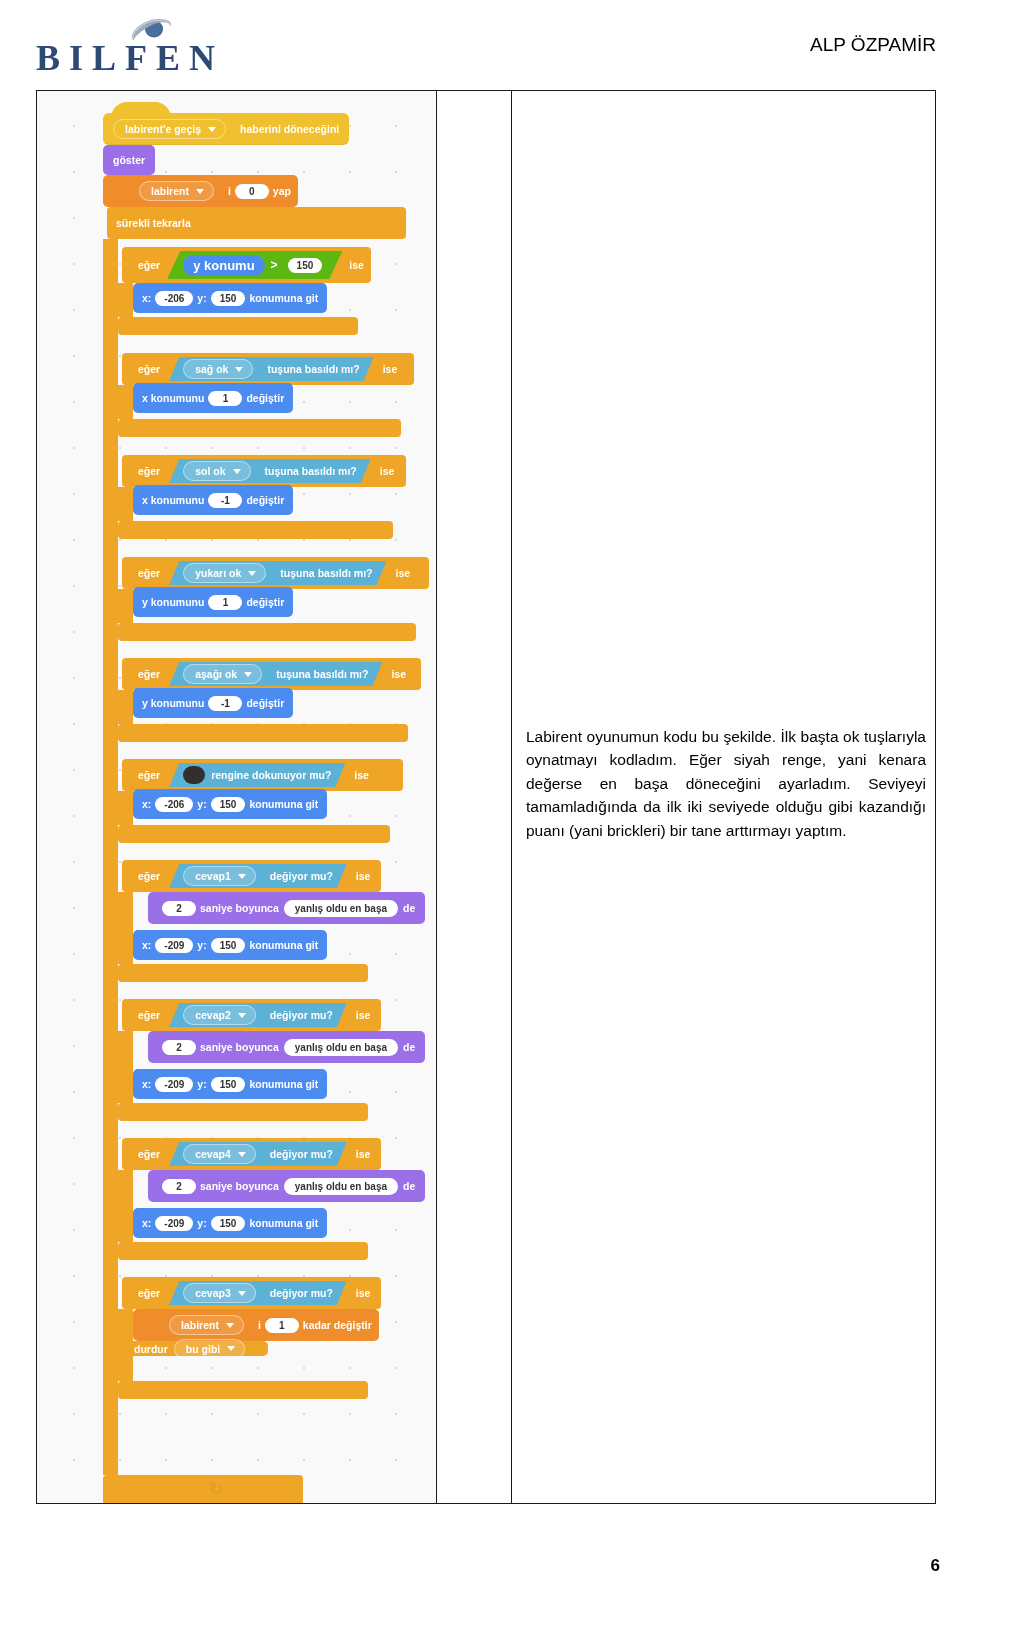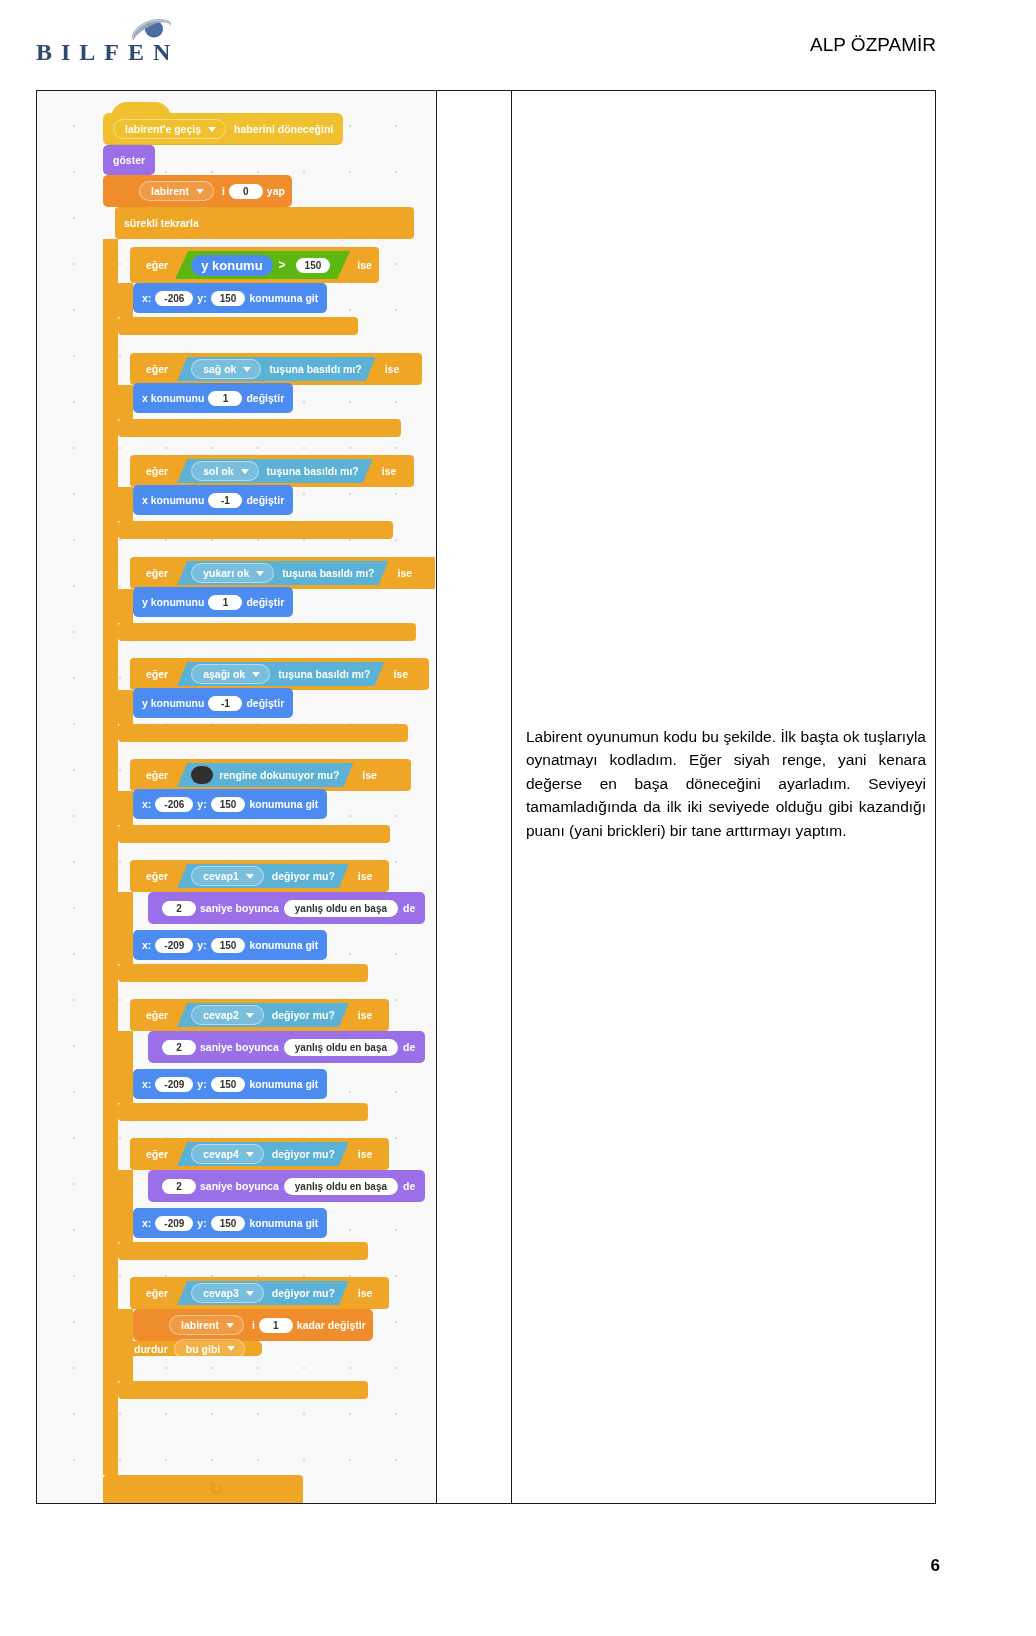--- a/index.html
+++ b/index.html
@@ -20,21 +20,21 @@
   #logo-wrap {
     position: absolute; left: 36px; top: 18px;
     width: 260px; height: 56px;
   }
   #planet {
     position: absolute; left: 92px; top: 0px; width: 46px; height: 26px;
   }
   #logo-text {
     position: absolute; left: 0; top: 22px;
     font-family: "Liberation Serif", serif;
-    font-size: 24px; font-weight: bold; letter-spacing: 9px;
+    font-size: 36px; font-weight: bold; letter-spacing: 9px;
     color: #2d4a74;
     line-height: 1;
   }
   #student-name {
     position: absolute; right: 100px; top: 34px;
     font-size: 19px; color: #000;
   }
 
   
   #table {
@@ -128,21 +128,21 @@
     font-size: 10px;
     font-weight: bold;
     margin: 0 5px;
   }
   
   .dd {
     border-radius: 999px;
     padding: 3px 9px 3px 11px;
     display: inline-flex; align-items: center; gap: 7px;
     font-size: 10.5px; font-weight: bold; color: #fff;
-    margin-right: 8px;
+    margin-right: 14px;
   }
   .dd-ev  { background: rgba(0,0,0,.00); border: 1px solid rgba(255,255,255,.45); }
   .dd-var { background: rgba(255,255,255,.12); border: 1px solid rgba(255,255,255,.45); }
   .dd-sens{ background: rgba(255,255,255,.18); border: 1px solid rgba(255,255,255,.45); }
   .dd-ctrl{ background: rgba(255,255,255,.14); border: 1px solid rgba(255,255,255,.45); }
   .caret {
     width: 0; height: 0;
     border-left: 4px solid transparent;
     border-right: 4px solid transparent;
     border-top: 5px solid #ffffff;
@@ -175,21 +175,21 @@
     background: #4c8bf0;
     border-radius: 999px;
     padding: 3px 10px;
     color: #fff; font-size: 13px; font-weight: bold;
     display: inline-flex; align-items: center;
   }
   .gt { padding: 0 6px; font-size: 12px; }
   .ctrl-label { padding: 0 7px; }
   
   .cshell { position: absolute; }
-  .cshell .top { position: absolute; left: 12px; background: #efa526; border-radius: 4px; display: flex; align-items: center; }
+  .cshell .top { position: absolute; left: 4px; background: #efa526; border-radius: 4px; display: flex; align-items: center; }
   .cshell .leg { position: absolute; left: 0; width: 15px; background: #efa526; }
   .cshell .bot { position: absolute; left: 0; background: #efa526; border-radius: 4px; }
 
   .loop-arrow {
     position: absolute;
     color: #e09b1f;
     font-size: 17px;
     font-weight: normal;
   }
 

